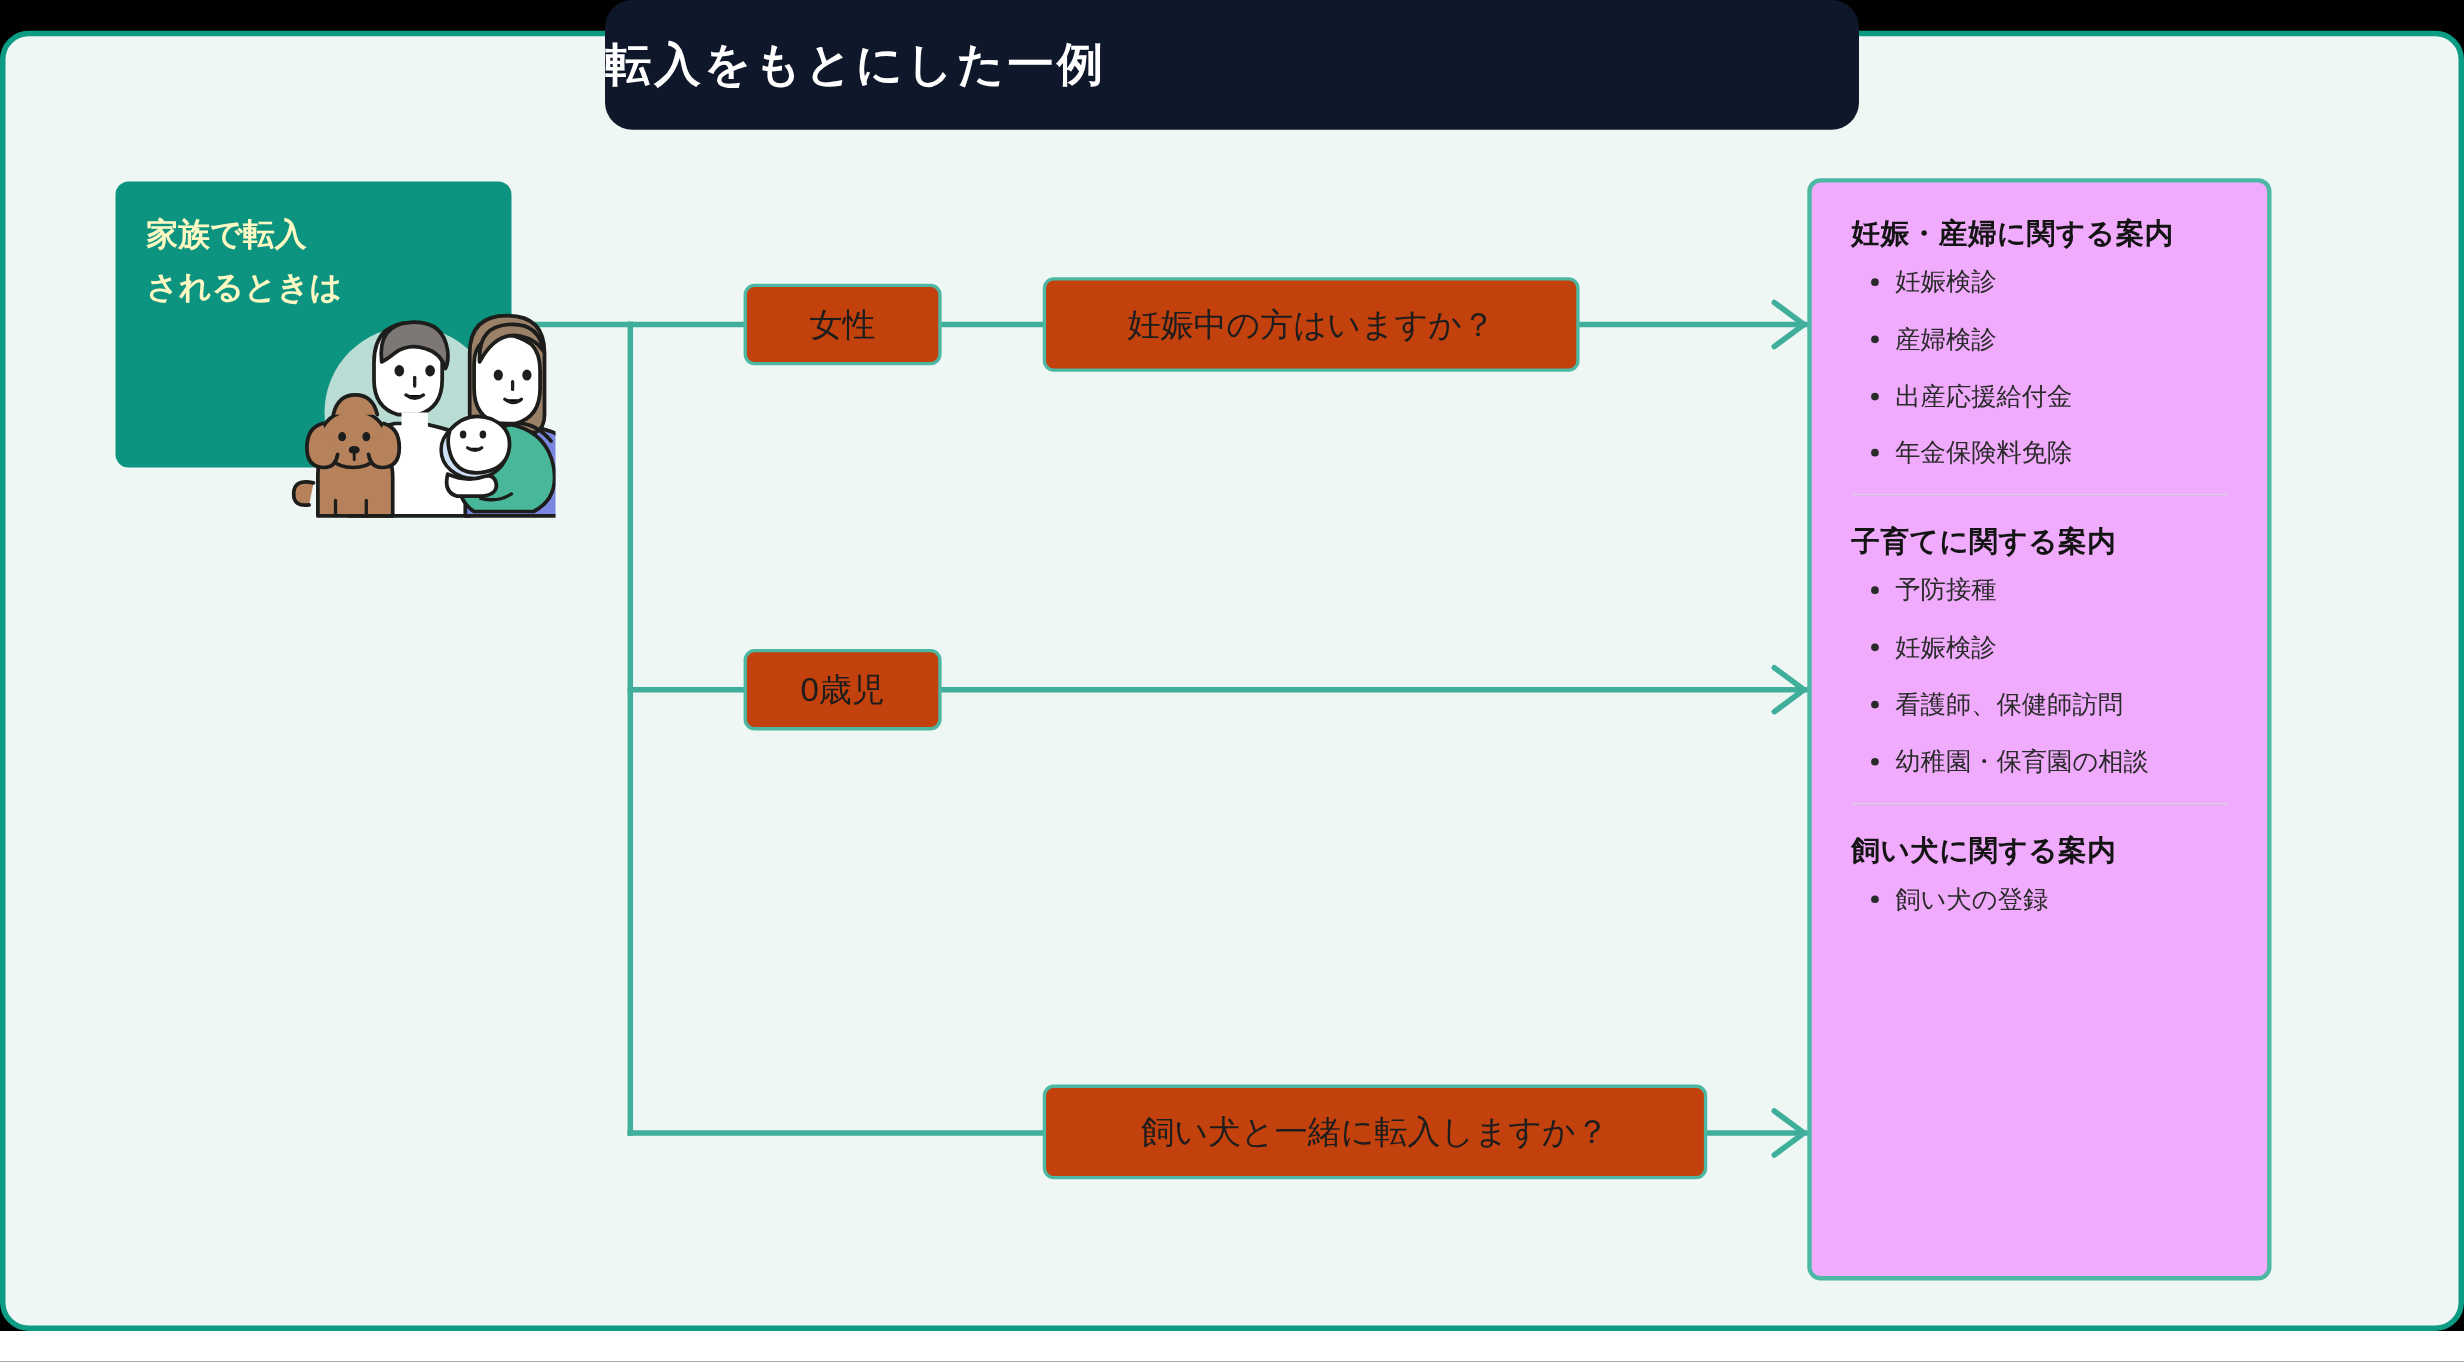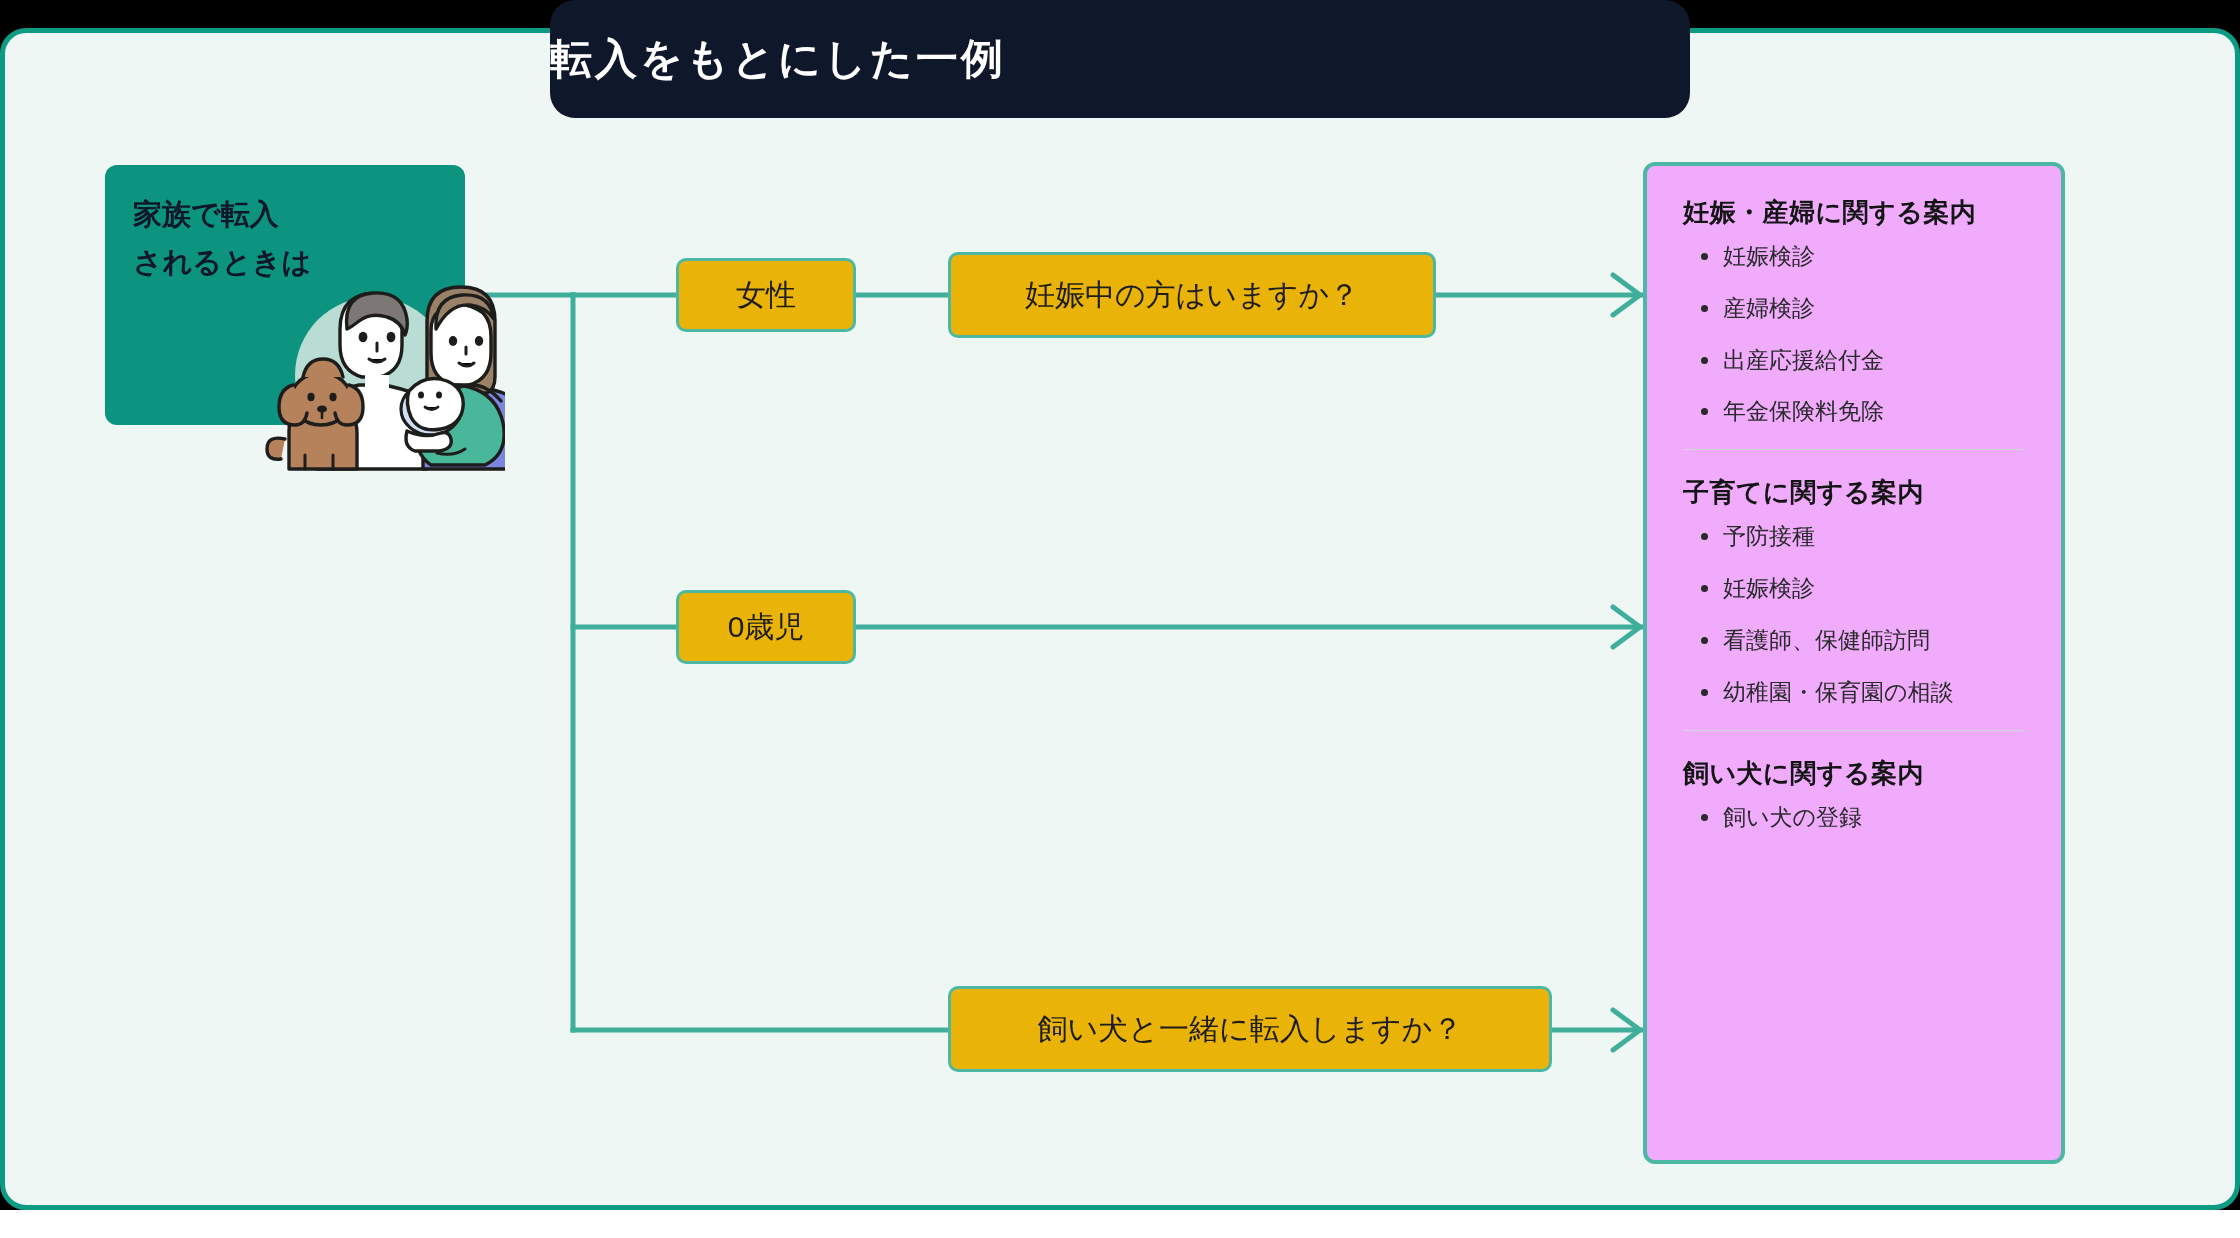--- a/index.html
+++ b/index.html
@@ -37,31 +37,31 @@
   
   #wires{position:absolute;left:0;top:0;width:2240px;height:1238px;z-index:5;}
 
   
   #source{
     position:absolute;left:105px;top:165px;width:360px;height:260px;
     background:#0d9480;border-radius:12px;z-index:10;overflow:visible;
   }
   #source-label{
     position:absolute;left:28px;top:26px;
-    color:#0f172a;font-size:29px;font-weight:bold;line-height:1.65;
+    color:#fef9c3;font-size:29px;font-weight:bold;line-height:1.65;
     white-space:pre-line;z-index:3;
   }
   #source-illo{
     position:absolute;left:150px;top:60px;width:250px;height:250px;z-index:2;
   }
 
   
   .node{
     position:absolute;box-sizing:border-box;
-    background:#eab308;border:3px solid #4cb8a4;border-radius:10px;
+    background:#c2410c;border:3px solid #4cb8a4;border-radius:10px;
     display:flex;align-items:center;justify-content:center;
     color:#1d1d1d;font-size:30px;z-index:20;
   }
   #node-josei{left:676px;top:258px;width:180px;height:74px;}
   #node-ninshin{left:948px;top:252px;width:488px;height:86px;}
   #node-zerosai{left:676px;top:590px;width:180px;height:74px;}
   #node-inu{left:948px;top:986px;width:604px;height:86px;}
 
   
   #results{

